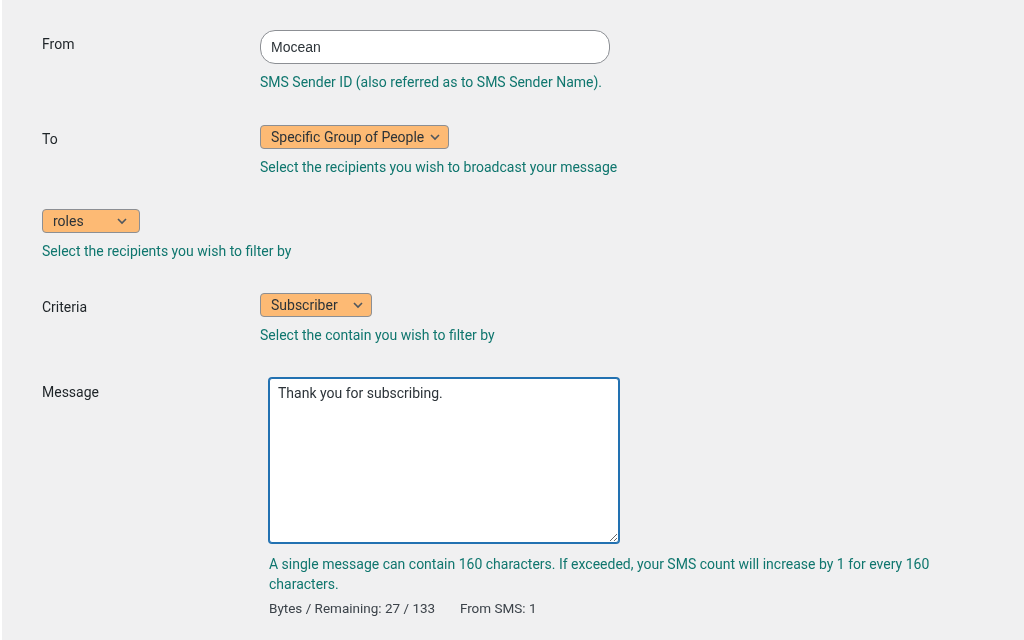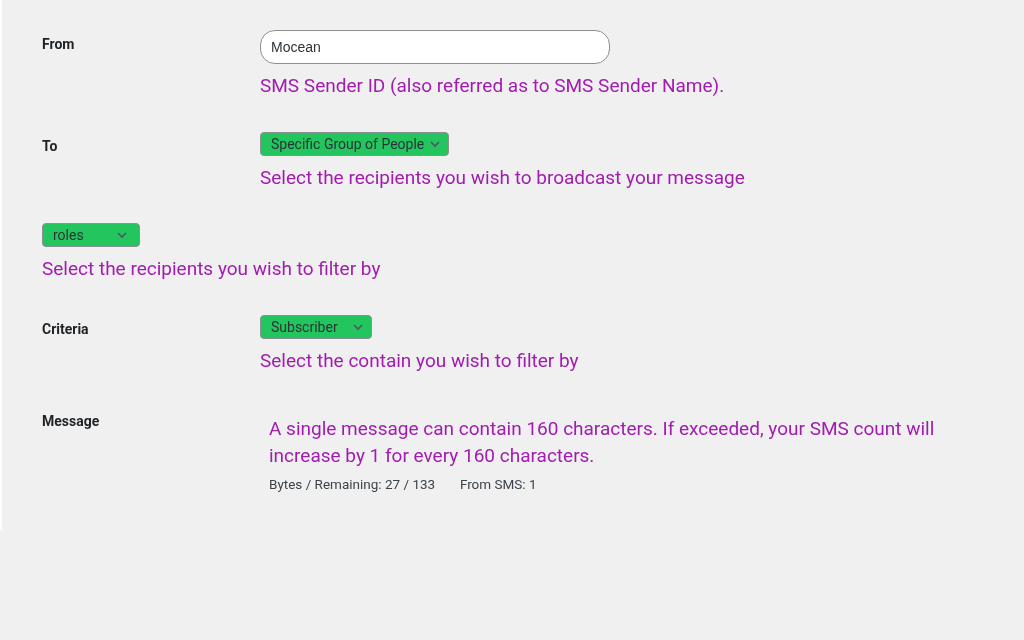--- a/index.html
+++ b/index.html
@@ -10,58 +10,58 @@
       font-size: 14px;
       padding: 30px 40px;
       border-left: 2px solid #fff;
     }
     .form-table { width: 100%; border-collapse: collapse; }
     .form-row { display: flex; align-items: flex-start; margin-bottom: 32px; }
     .form-row.last { margin-bottom: 8px; gap: 9px; }
     .label-col {
       width: 218px;
       flex-shrink: 0;
-      font-weight: 700;
+      font-weight: 400;
       font-size: 14px;
       color: #1d2327;
       padding-top: 6px;
     }
     .field-col { flex: 1; }
     .text-input {
       width: 350px;
       padding: 5px 10px;
       font-size: 14px;
       border: 1px solid #8c8f94;
       border-radius: 15px;
       background: #fff;
       color: #2c3338;
       line-height: 1.6;
     }
     .select-wrap {
       display: inline-flex;
       align-items: center;
-      background: #22c55e;
+      background: #fdba74;
       border: 1px solid #8c8f94;
       border-radius: 4px;
       padding: 3px 8px 3px 10px;
       font-size: 14px;
       color: #2c3338;
       cursor: pointer;
       gap: 6px;
     }
     .select-small { min-width: 98px; padding-right: 12px; }
     .chevron-icon {
       display: inline-block;
       width: 10px; height: 10px;
     }
     .chevron-icon svg { width: 10px; height: 10px; display: block; }
     .desc {
       margin-top: 8px;
-      color: #a21caf;
-      font-size: 19px;
+      color: #0f766e;
+      font-size: 14px;
       line-height: 1.45;
     }
     .textarea-input {
       width: 350px;
       height: 165px;
       padding: 6px 8px;
       font-size: 14px;
       font-family: inherit;
       border: 1.5px solid #2271b1;
       border-radius: 3px;
@@ -131,20 +131,21 @@
             </svg>
         </span>
       </div>
       <div class="desc">Select the contain you wish to filter by</div>
     </div>
   </div>
 
   <div class="form-row last">
     <div class="label-col">Message</div>
     <div class="field-col">
+      <textarea class="textarea-input" style="">Thank you for subscribing.</textarea>
       <div class="desc">A single message can contain 160 characters. If exceeded, your SMS count will increase by 1 for every 160 characters.</div>
       <div class="counter-line">
         <span>Bytes / Remaining:</span>
         <span>27 / 133</span>
         <span class="sep"></span>
         <span>From SMS:</span>
         <span>1</span>
       </div>
     </div>
   </div>

